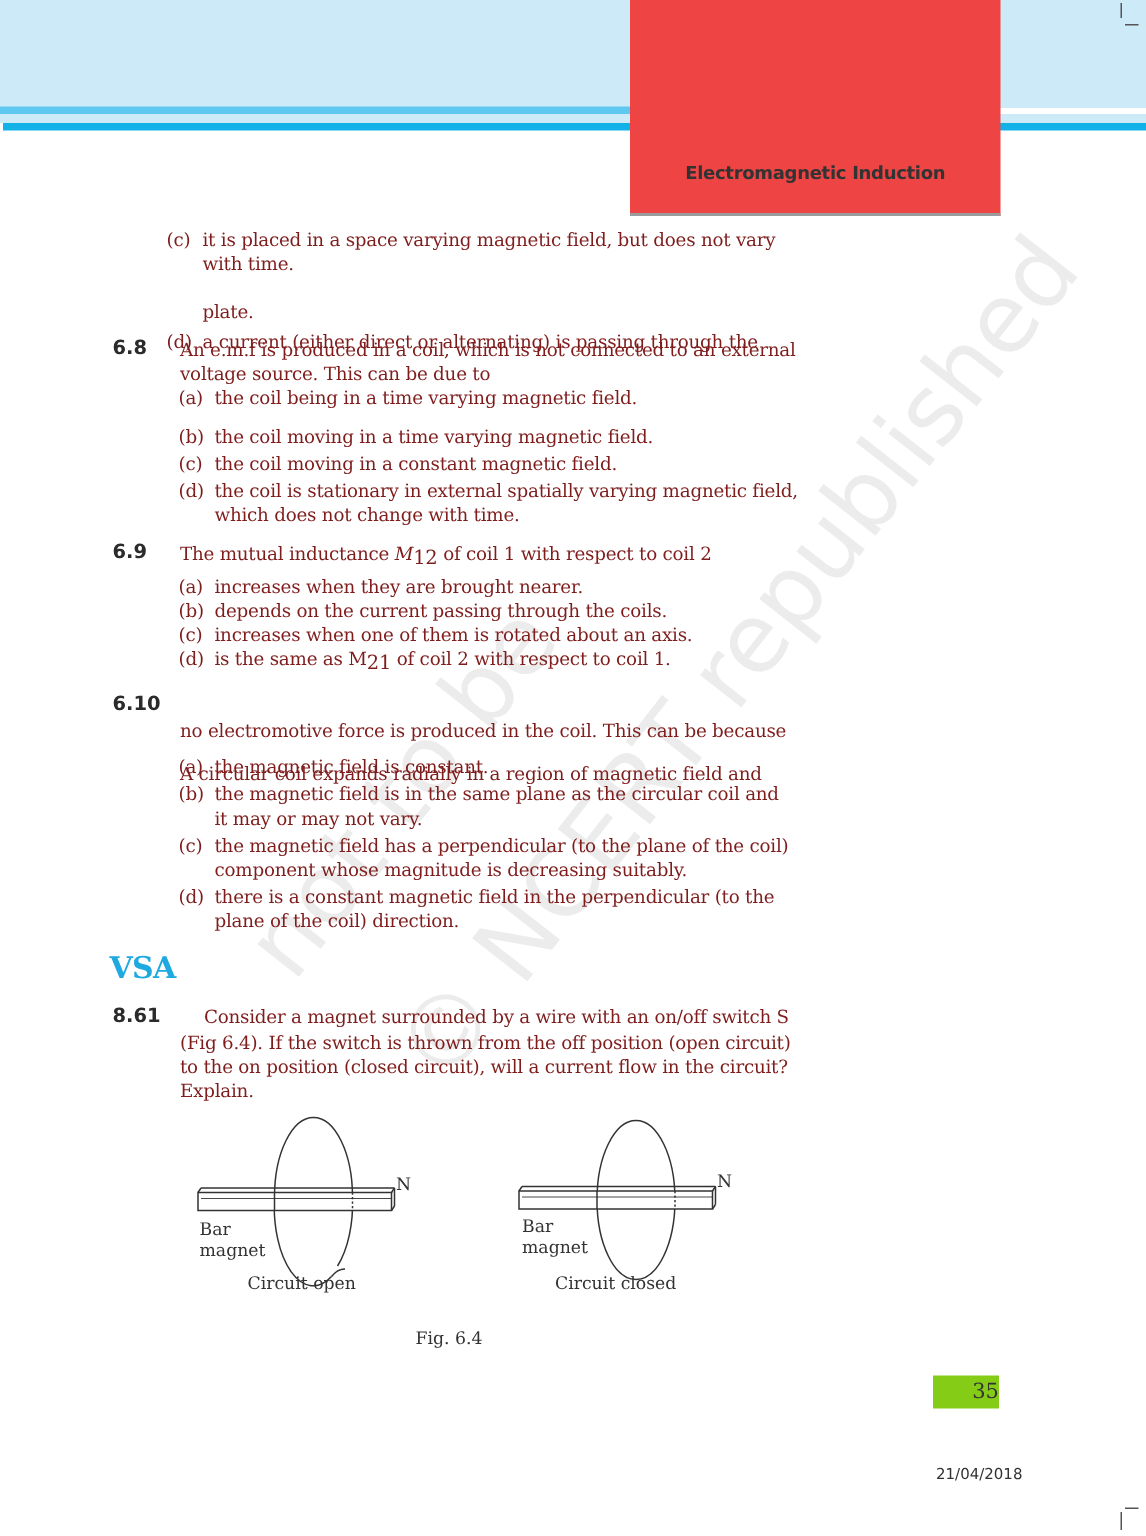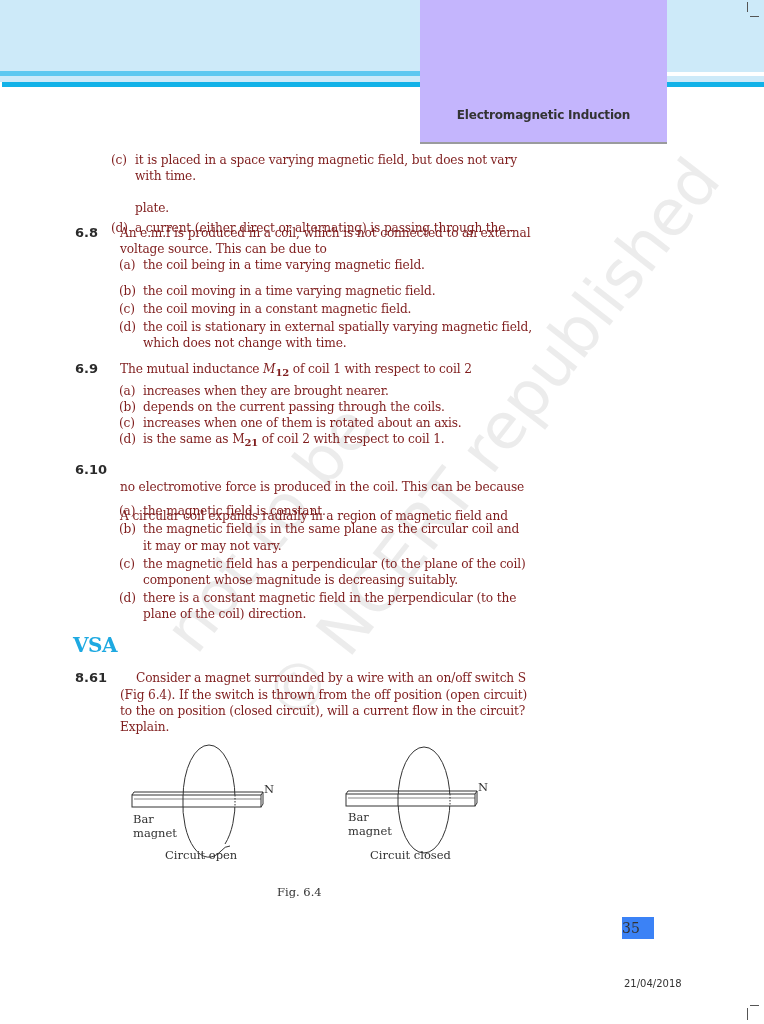--- a/index.html
+++ b/index.html
@@ -1,34 +1,34 @@
 <!DOCTYPE html>
 <html><head>
   <meta charset="utf-8">
   <style>
     html, body { margin:0; padding:0; }
     body { width:764px; height:1024px; position:relative; background:#ffffff; overflow:hidden; font-family:"DejaVu Serif", serif; color:#2a2a2a; }
     .top-band { position:absolute; left:0; top:0; width:764px; height:72px; background:#cdeaf9; }
     .top-line1 { position:absolute; left:0; top:71px; width:420px; height:5px; background:#5ec8f0; }
     .top-gap { position:absolute; left:0; top:76px; width:764px; height:6px; background:#cdeaf9; }
     .top-line2 { position:absolute; left:2px; top:82px; width:762px; height:5px; background:#12b2e8; }
-    .header-box { position:absolute; left:420px; top:0; width:247px; height:142px; background:#c4b5fd; border-bottom:2px solid #9a9b9d; }
+    .header-box { position:absolute; left:420px; top:0; width:247px; height:142px; background:#ef4444; border-bottom:2px solid #9a9b9d; }
     .header-title { position:absolute; left:0; right:0; top:108px; text-align:center; font-family:"DejaVu Sans", sans-serif; font-size:12px; font-weight:bold; color:#333; letter-spacing:-0.2px; }
     .crop-mark { position:absolute; background:#555; }
     .content { position:absolute; left:0; top:0; width:764px; }
     .line { position:absolute; font-size:12.2px; line-height:16px; white-space:nowrap; letter-spacing:-0.15px; color:#7f1d1d; }
     .qnum { position:absolute; font-family:"DejaVu Sans", sans-serif; font-weight:bold; font-size:13px; color:#2b2b2b; }
     .opt-label { display:inline-block; width:24px; }
     .section-title { position:absolute; left:73px; top:633px; font-family:"DejaVu Serif", serif; font-weight:bold; font-size:20px; color:#1ea9e1; letter-spacing:-0.5px; }
     .watermark { position:absolute; left:150px; top:620px; font-family:"DejaVu Sans", sans-serif; font-size:64px; color:rgba(200,200,200,0.35); transform:rotate(-52deg); transform-origin:left top; white-space:nowrap; pointer-events:none; }
     .watermark2 { position:absolute; left:250px; top:690px; font-family:"DejaVu Sans", sans-serif; font-size:64px; color:rgba(200,200,200,0.35); transform:rotate(-52deg); transform-origin:left top; white-space:nowrap; pointer-events:none; }
     .fig-label { position:absolute; font-size:11.5px; color:#333; }
-    .page-num { position:absolute; left:622px; top:917px; width:32px; height:22px; background:#3b82f6; font-size:14px; text-align:left; line-height:22px; color:#333; }
+    .page-num { position:absolute; left:622px; top:917px; width:44px; height:22px; background:#84cc16; font-size:14px; text-align:right; line-height:22px; color:#333; }
     .date { position:absolute; left:624px; top:978px; font-family:"DejaVu Sans", sans-serif; font-size:10px; color:#333; }
-    sub { font-size:10px; vertical-align:-3px;font-weight:bold; }
+    sub { font-size:13px; vertical-align:-3px; }
   </style>
 </head>
 <body>
 
 <div class="top-band"></div>
 <div class="top-line1"></div>
 <div class="top-gap"></div>
 <div class="top-line2"></div>
 <div class="header-box">
   <div class="header-title">Electromagnetic Induction</div>

